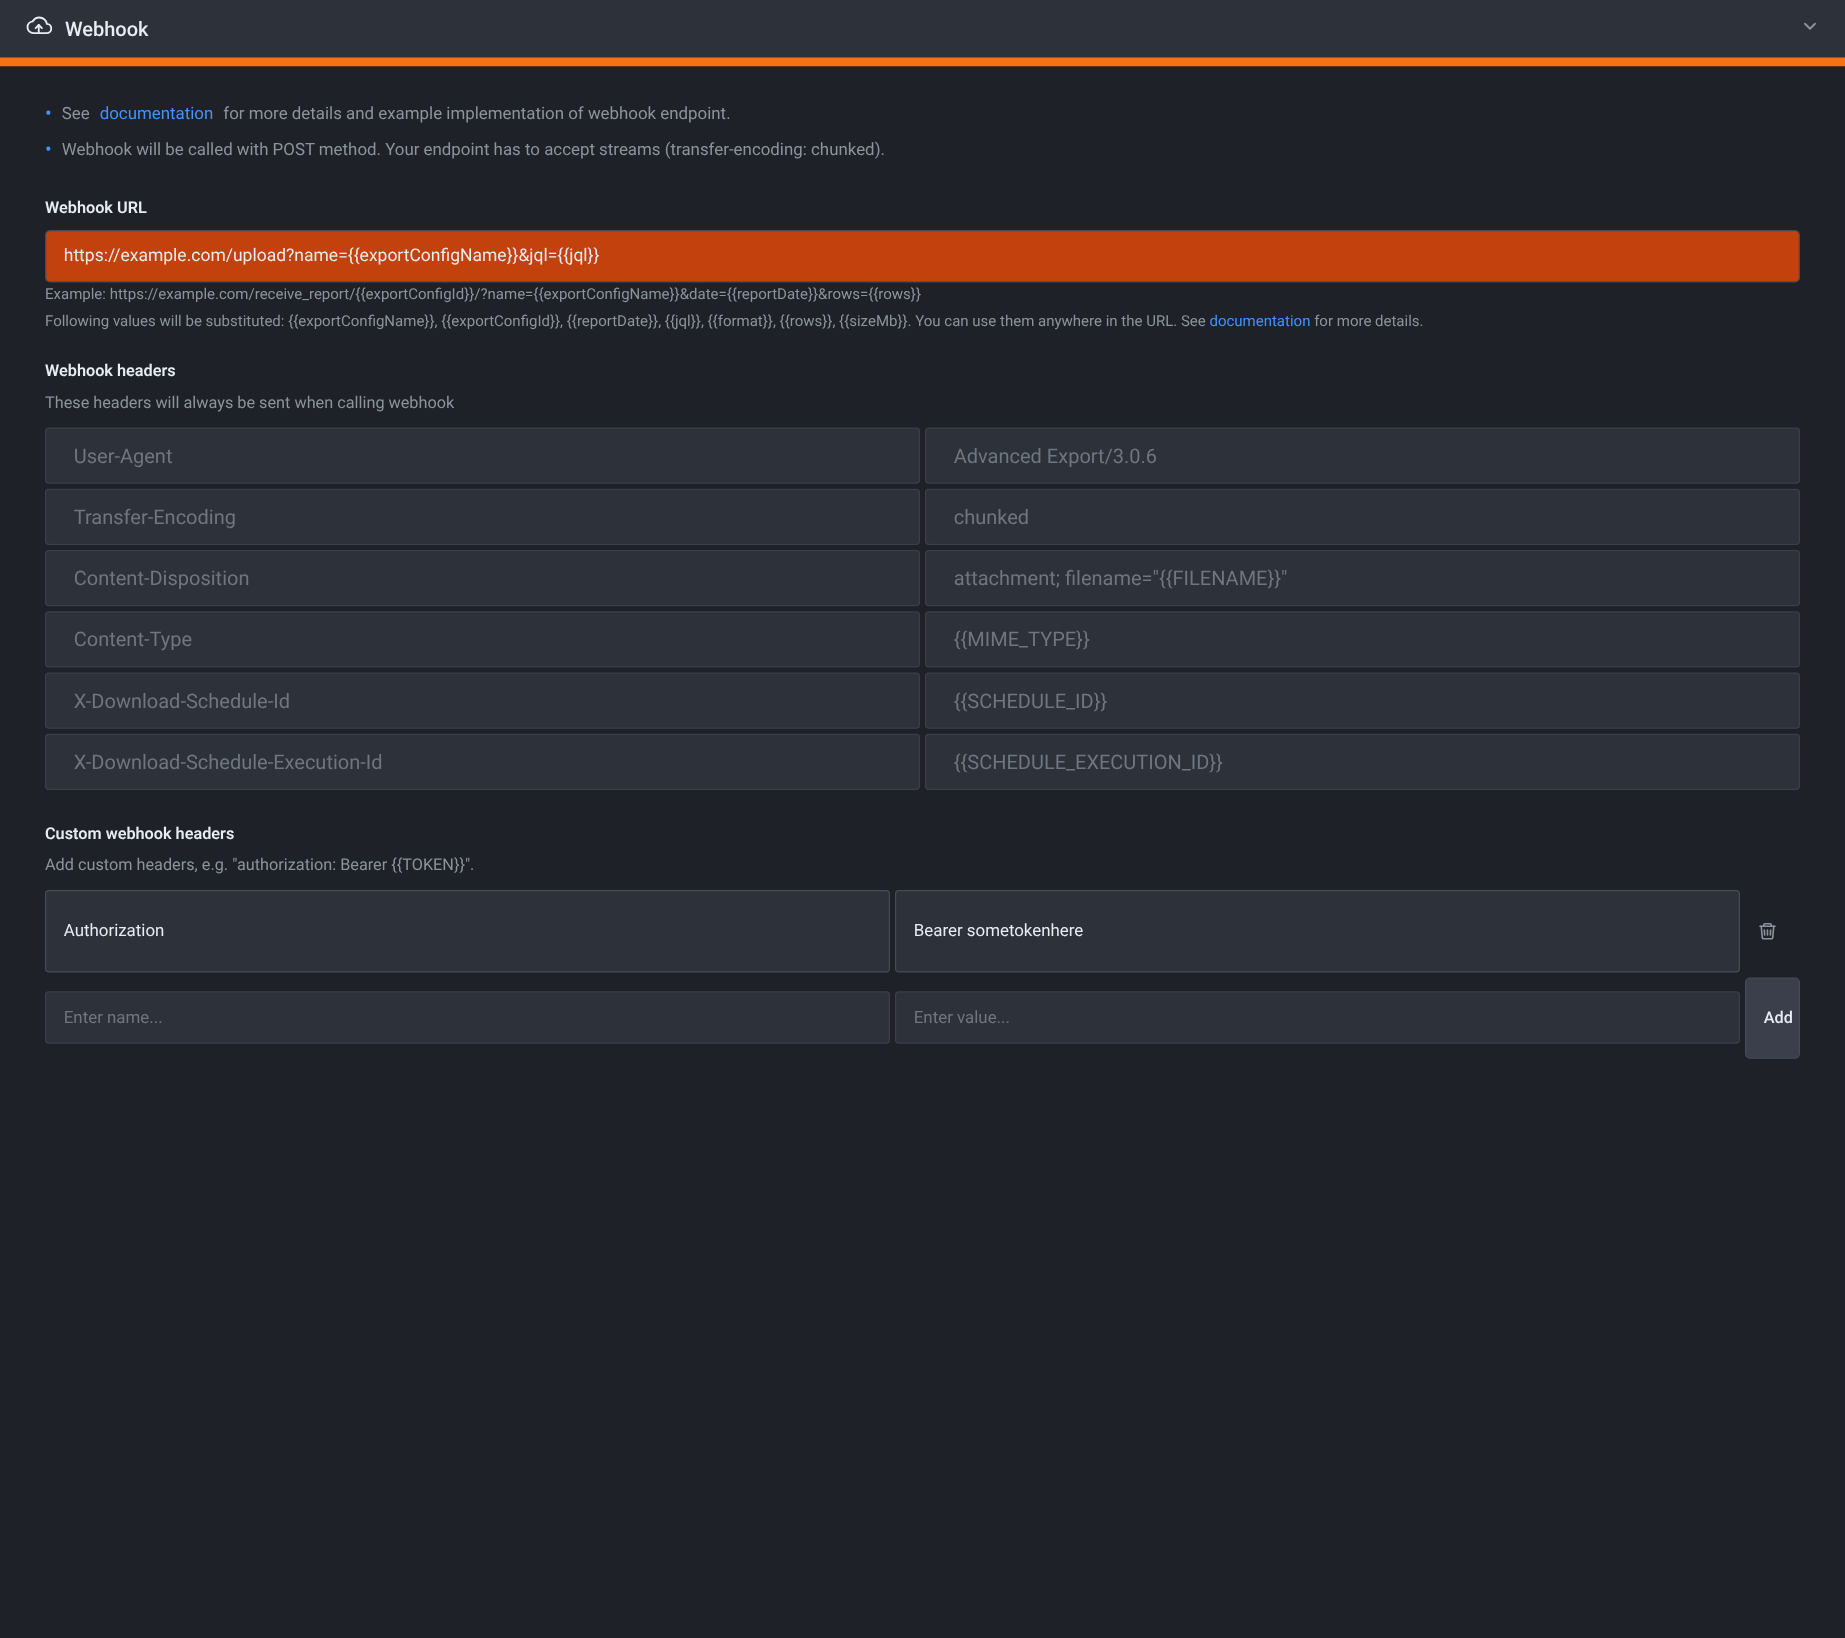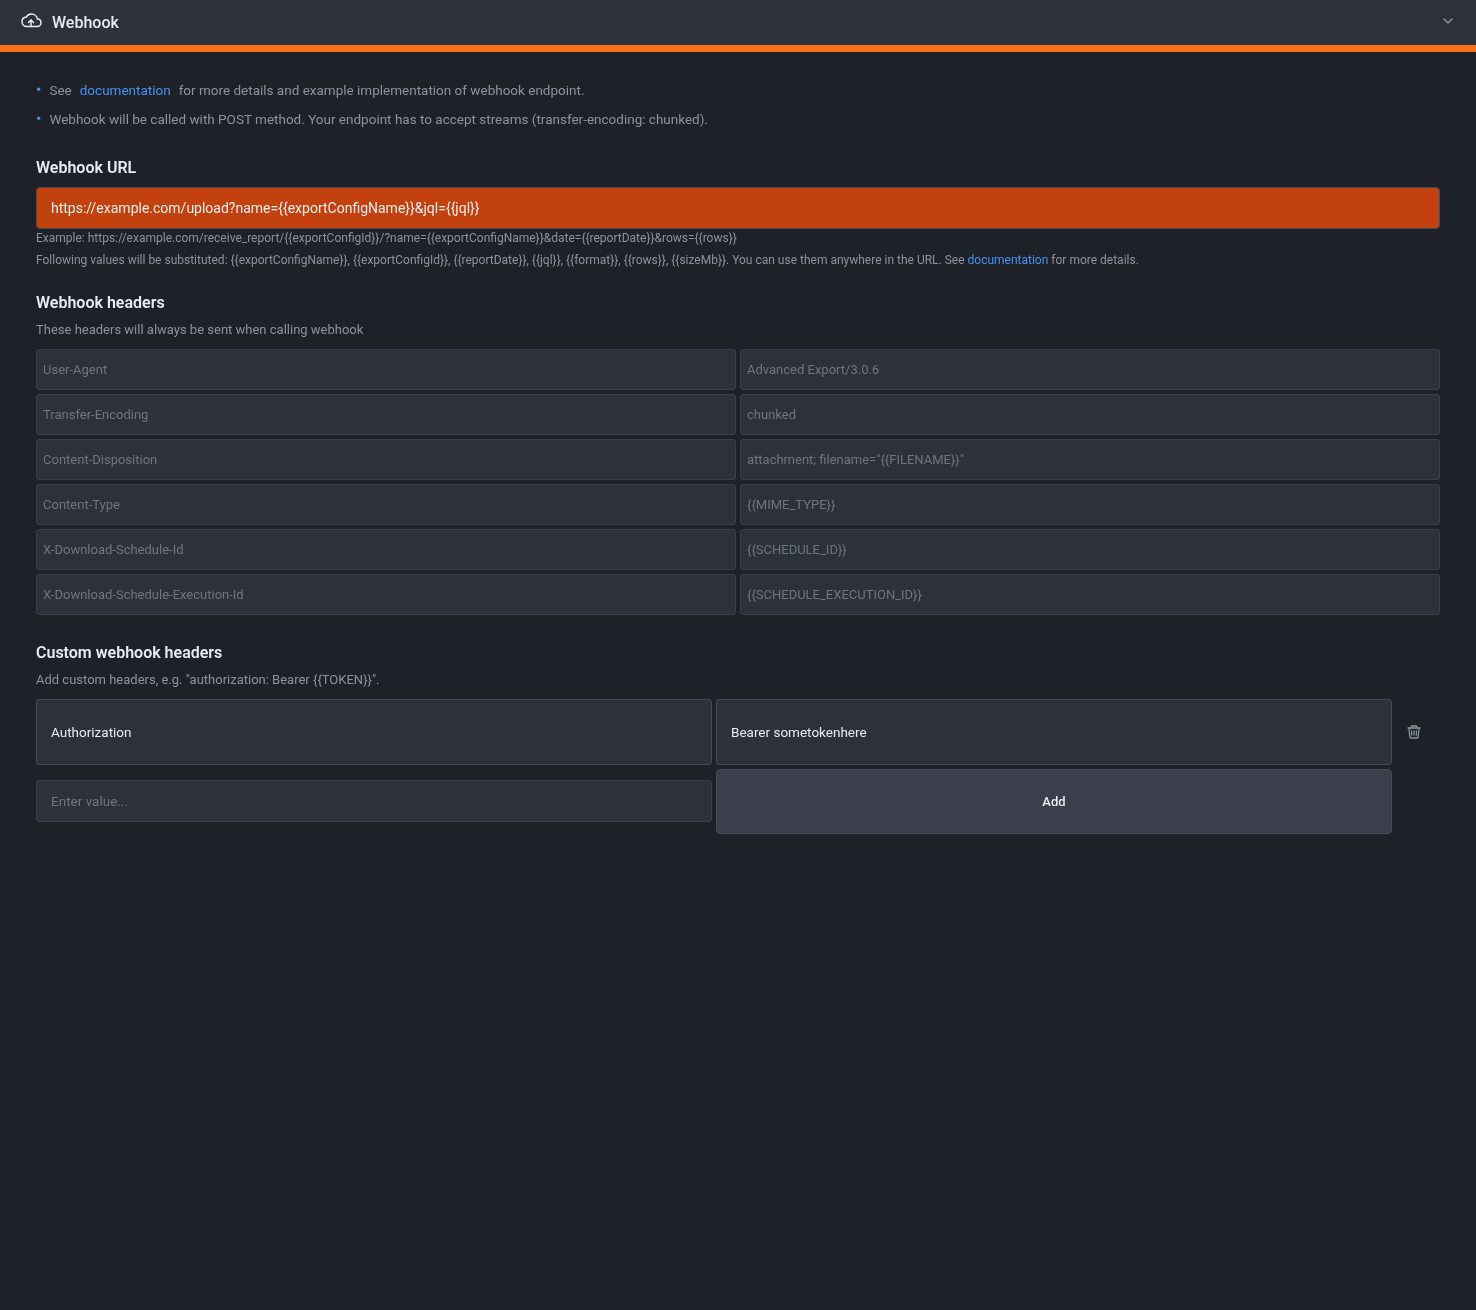--- a/index.html
+++ b/index.html
@@ -75,21 +75,21 @@
       flex-shrink: 0;
     }
 
     .info-list li a, .link {
       color: #4493f8;
       text-decoration: none;
     }
 
     
     .section-label {
-      font-size: 16px;
+      font-size: 13px;
       font-weight: 600;
       color: #e6edf3;
       margin-bottom: 10px;
     }
 
     
     .webhook-url-section {
       margin-bottom: 24px;
     }
 
@@ -127,23 +127,23 @@
       display: grid;
       grid-template-columns: 1fr 1fr;
       gap: 4px;
       margin-bottom: 4px;
     }
 
     .header-cell {
       background-color: #2d3139;
       border: 1px solid #3a3f4b;
       border-radius: 3px;
-      padding: 12px 6px;
+      padding: 12px 22px;
       color: #6e7681;
-      font-size: 13px;
+      font-size: 16px;
     }
 
     
     .custom-headers-section {
       margin-bottom: 16px;
     }
 
     .custom-description {
       font-size: 13px;
       color: #8b949e;
@@ -328,19 +328,20 @@
             <path d="M5 4V3C5 2.45 5.45 2 6 2H10C10.55 2 11 2.45 11 3V4" stroke="#8b949e" stroke-width="1.3" stroke-linecap="round"></path>
             <path d="M3 4L3.8 13C3.9 13.55 4.35 14 4.9 14H11.1C11.65 14 12.1 13.55 12.2 13L13 4" stroke="#8b949e" stroke-width="1.3" stroke-linecap="round"></path>
             <path d="M8 7V11" stroke="#8b949e" stroke-width="1.3" stroke-linecap="round"></path>
             <path d="M5.5 7L5.7 11" stroke="#8b949e" stroke-width="1.3" stroke-linecap="round"></path>
             <path d="M10.5 7L10.3 11" stroke="#8b949e" stroke-width="1.3" stroke-linecap="round"></path>
           </svg>
         </button>
       </div>
 
       <div class="new-header-row">
+        <input type="text" class="new-header-input" placeholder="Enter name..." style="">
         <input type="text" class="new-header-input" placeholder="Enter value..." style="">
         <button class="add-btn">Add</button>
       </div>
     </div>
 
   </div>
 </div>
 
 </body></html>

